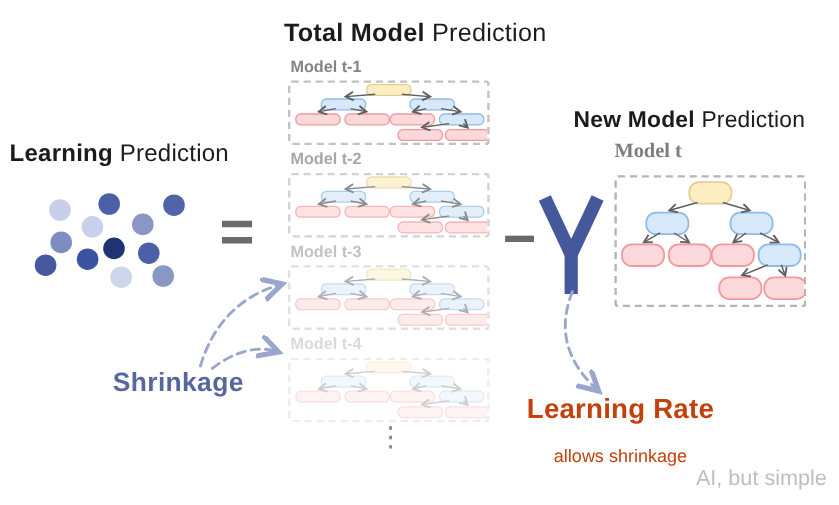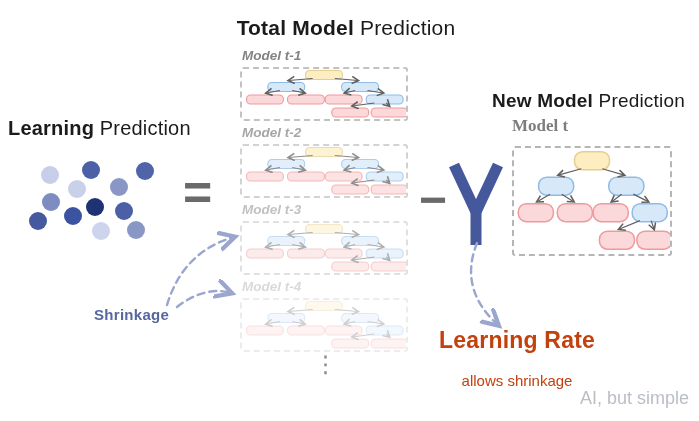--- a/index.html
+++ b/index.html
@@ -4,38 +4,38 @@
 <style>
   html,body{margin:0;padding:0;background:#ffffff;}
   .canvas{
     position:relative;width:699px;height:421px;background:#ffffff;overflow:hidden;
     font-family:"Liberation Sans",sans-serif;
   }
   .abs{position:absolute;}
   .title{font-size:21px;color:#1b1b1d;letter-spacing:0.2px;}
   .title b{font-weight:700;}
   .total-title{left:166px;top:16px;width:360px;text-align:center;}
-  .new-title{left:478px;top:90px;width:221px;text-align:center;font-size:19px;}
+  .new-title{left:478px;top:90px;width:221px;text-align:left;font-size:19px;}
   .updated-title{left:8px;top:117px;font-size:20px;}
   .model-t-label{left:512px;top:116px;font-size:17px;font-weight:700;color:#7d7d7d;font-family:Liberation Serif, serif;}
   .dots-field{left:25px;top:155px;width:135px;height:95px;}
   .dot{position:absolute;width:18px;height:18px;border-radius:50%;transform:translate(-50%,-50%);}
   .equals{left:183px;top:168px;font-size:50px;font-weight:700;color:#6a6a6a;line-height:1;}
   .minus{left:419px;top:176px;font-size:48px;font-weight:700;color:#6a6a6a;line-height:1;}
   .gamma-svg{left:447px;top:162px;}
   .stack{left:240px;top:48px;width:168px;}
-  .model-block{margin-bottom:4px;font-style:italic;}
+  .model-block{margin-bottom:4px;}
   .model-label{font-size:13.5px;font-weight:700;color:#848484;margin:0 0 3px 2px;line-height:16px;}
   .tree-box{position:relative;box-sizing:border-box;width:168px;height:54px;
     border:2px dashed #c2c2c2;border-radius:3px;}
   .big-box{left:512px;top:146px;width:160px;height:110px;position:absolute;box-sizing:border-box;
     border:2px dashed #b5b5b5;border-radius:3px;}
   .tree-svg{position:absolute;left:0;top:0;}
   .ellipsis{left:314px;top:352px;font-size:23px;color:#8a8a8a;line-height:1.1;}
-  .shrinkage{left:94px;top:306px;font-size:15px;font-weight:700;color:#56679f;letter-spacing:0.3px;}
+  .shrinkage{left:94px;top:306px;font-size:22px;font-weight:700;color:#56679f;letter-spacing:0.3px;}
   .lr-wrap{left:417px;top:327px;width:200px;text-align:center;color:#c2410c;}
   .lr-title{font-size:23px;font-weight:700;letter-spacing:0.2px;}
   .lr-sub{font-size:15px;margin-top:18px;}
   .watermark{right:10px;top:388px;font-size:18px;color:#babec5;}
   .overlay{left:0;top:0;pointer-events:none;}
 </style>
 </head>
 <body>
 
 <div class="canvas">

